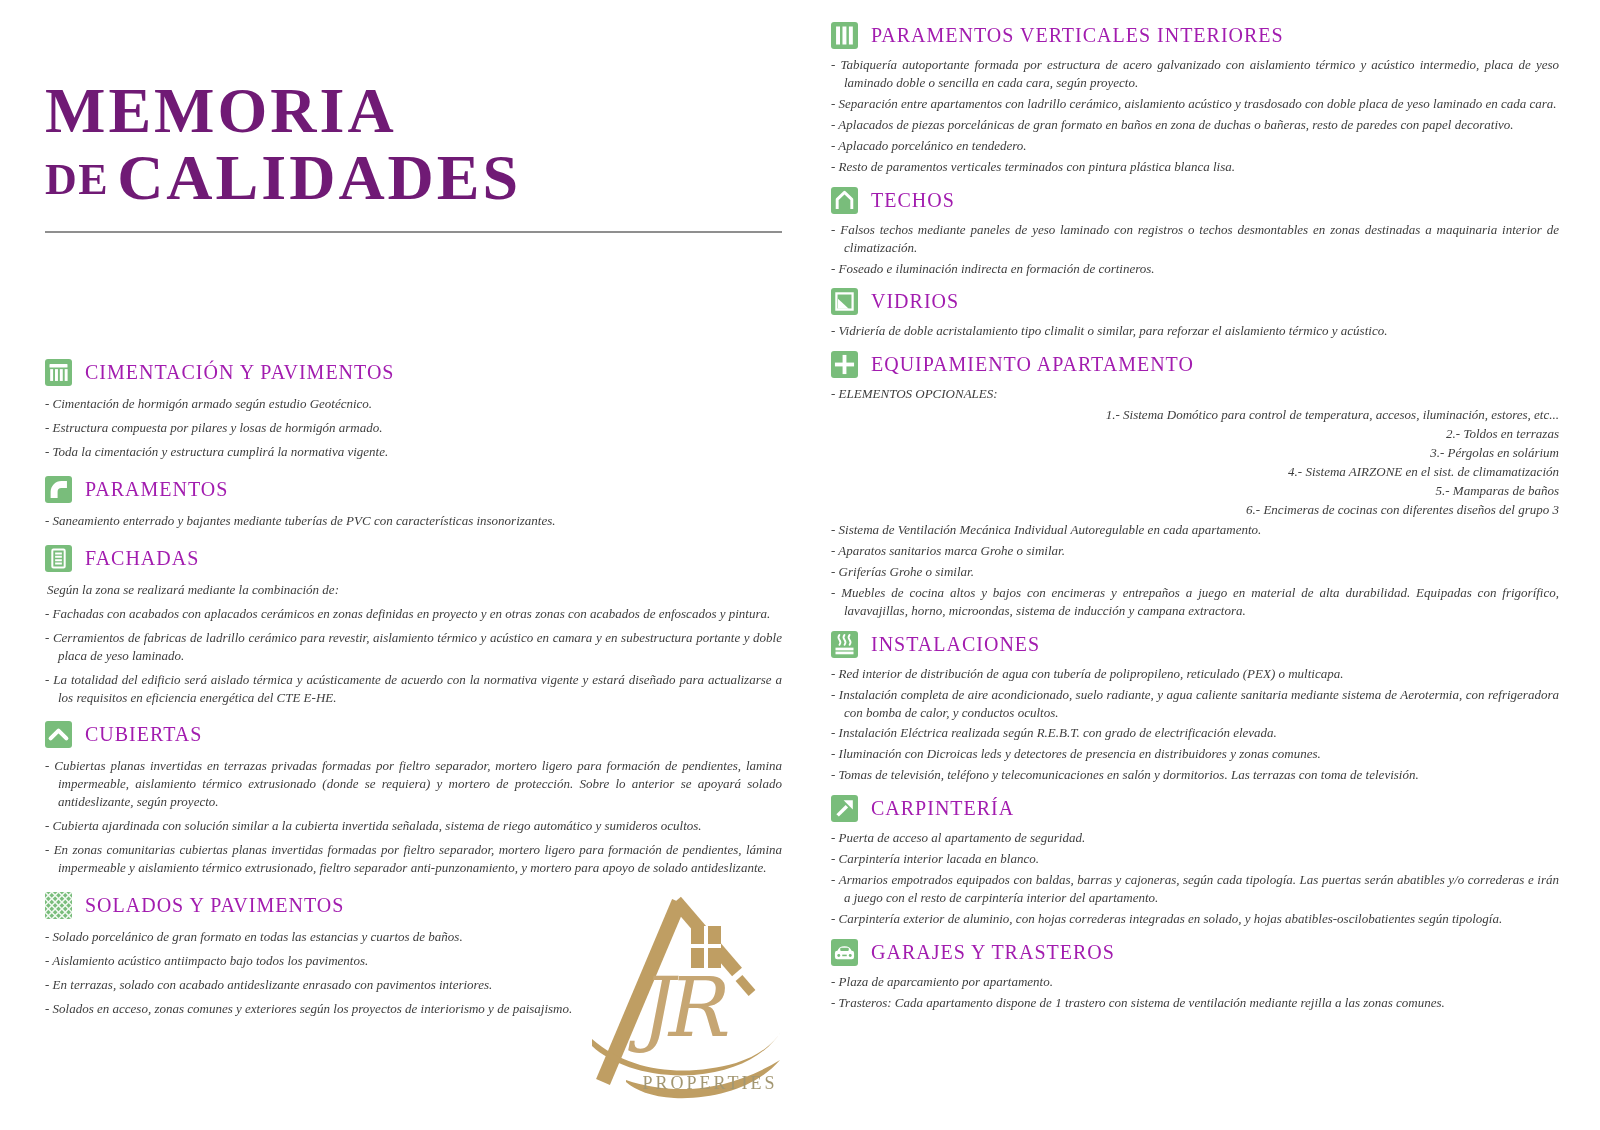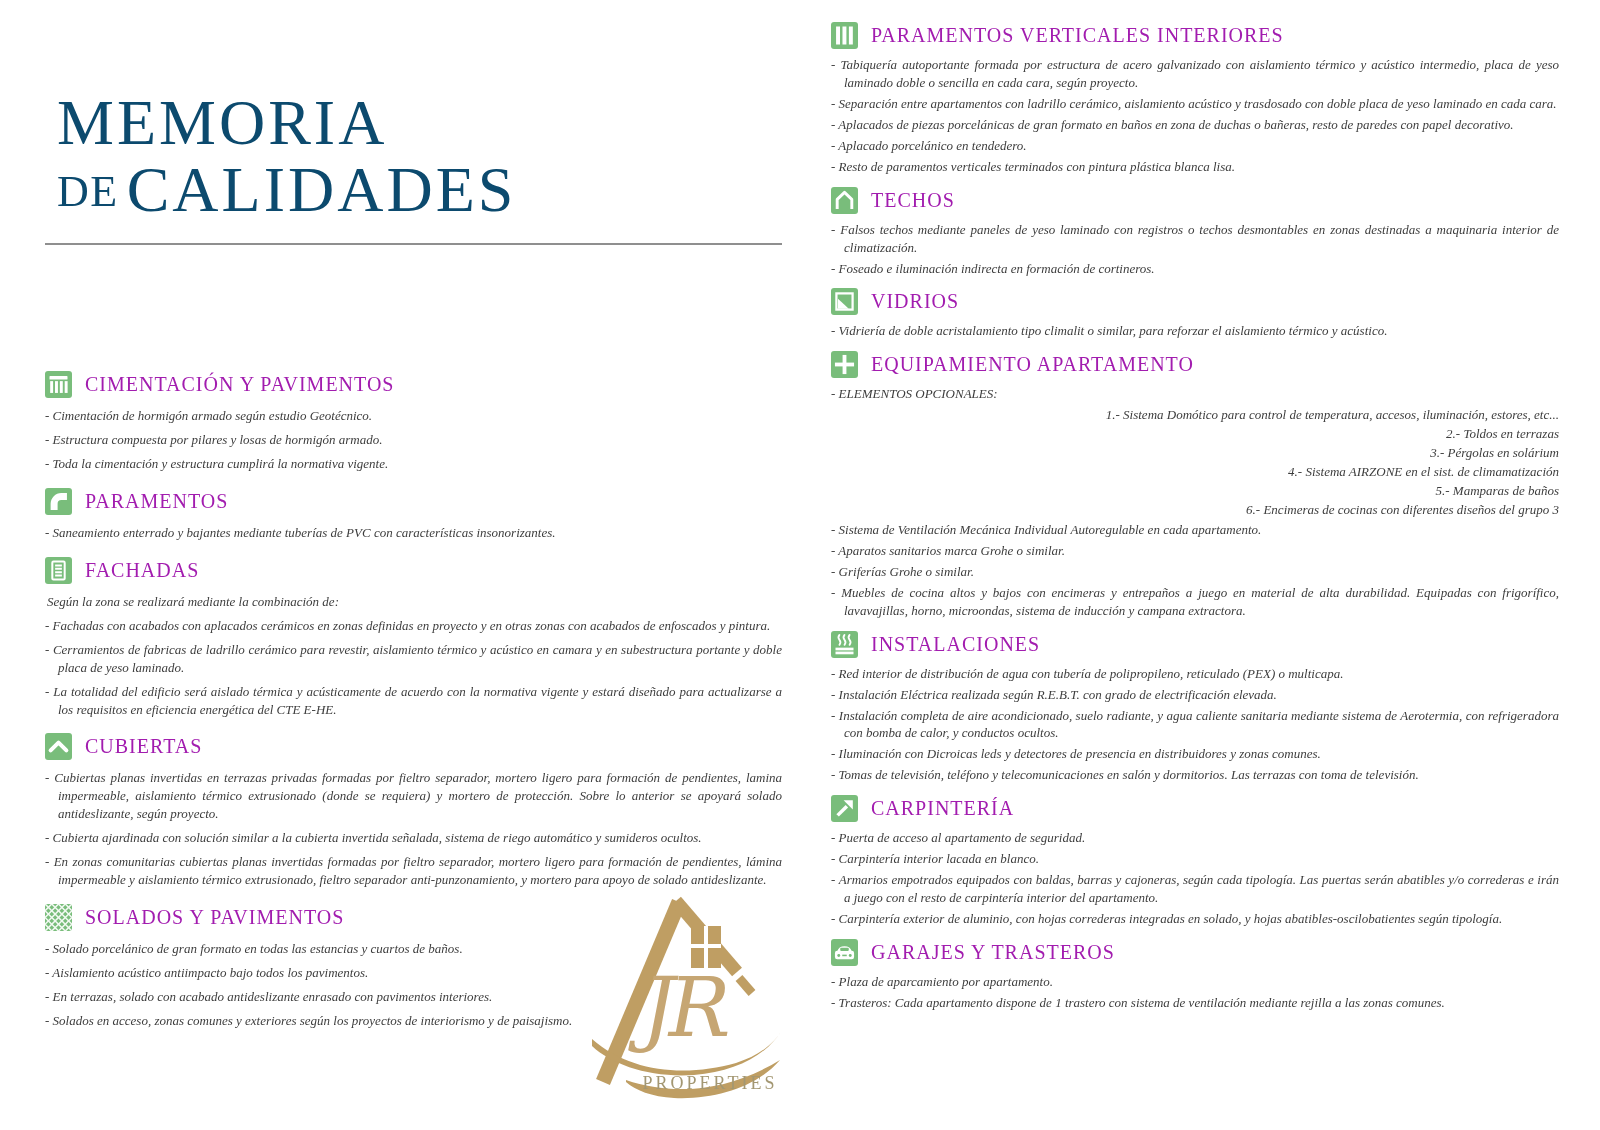--- a/index.html
+++ b/index.html
@@ -12,21 +12,21 @@
     position:relative;width:1600px;height:1130px;background:#ffffff;overflow:hidden;
     font-family:"Liberation Serif","DejaVu Serif",serif;color:var(--ink);
   }
   .col{position:absolute;}
   .col-left{left:45px;top:56px;width:737px;}
   .col-right{left:831px;top:22px;width:728px;}
 
   
   .title-block{padding-top:22px;}
   .title-block h1{
-    margin:12px;font-weight:normal;color:#0c4a6e;
+    margin:0;font-weight:bold;color:#701a75;
     font-size:64px;line-height:1.04;letter-spacing:3px;
   }
   .title-small{font-size:44px;letter-spacing:1.5px;margin-right:8px;position:relative;top:-5px;}
   .title-rule{border:none;border-top:2px solid #8f8f8f;margin:20px 0 0 0;width:100%;}
 
   
   .sections-left{margin-top:126px;}
   .sec-header{display:flex;align-items:center;gap:13px;margin:11px 0 7px 0;}
   .col-left .sec-header{margin:15px 0 9px 0;}
   .spec-section:first-child .sec-header{margin-top:0;}
@@ -251,22 +251,22 @@
                 <g fill="#fff">
                   <rect x="4" y="14.8" width="16" height="2.4"></rect>
                   <rect x="4" y="18.3" width="16" height="2.4"></rect>
                 </g>
               </svg>
             </span>
         <h2 class="sec-title">INSTALACIONES</h2>
       </div>
       <div class="sec-body">
             <p class="bullet">- Red interior de distribución de agua con tubería de polipropileno, reticulado (PEX) o multicapa.</p>
+            <p class="bullet">- Instalación completa de aire acondicionado, suelo radiante, y agua caliente sanitaria mediante sistema de Aerotermia, con refrigeradora con bomba de calor, y conductos ocultos.</p>
             <p class="bullet">- Instalación Eléctrica realizada según R.E.B.T. con grado de electrificación elevada.</p>
-            <p class="bullet">- Instalación completa de aire acondicionado, suelo radiante, y agua caliente sanitaria mediante sistema de Aerotermia, con refrigeradora con bomba de calor, y conductos ocultos.</p>
             <p class="bullet">- Iluminación con Dicroicas leds y detectores de presencia en distribuidores y zonas comunes.</p>
             <p class="bullet">- Tomas de televisión, teléfono y telecomunicaciones en salón y dormitorios. Las terrazas con toma de televisión.</p>
           </div>
     </section>
 
     <section class="spec-section">
       <div class="sec-header">
         <span class="sec-icon">
               <svg viewBox="0 0 24 24">
                 <g fill="#fff">

